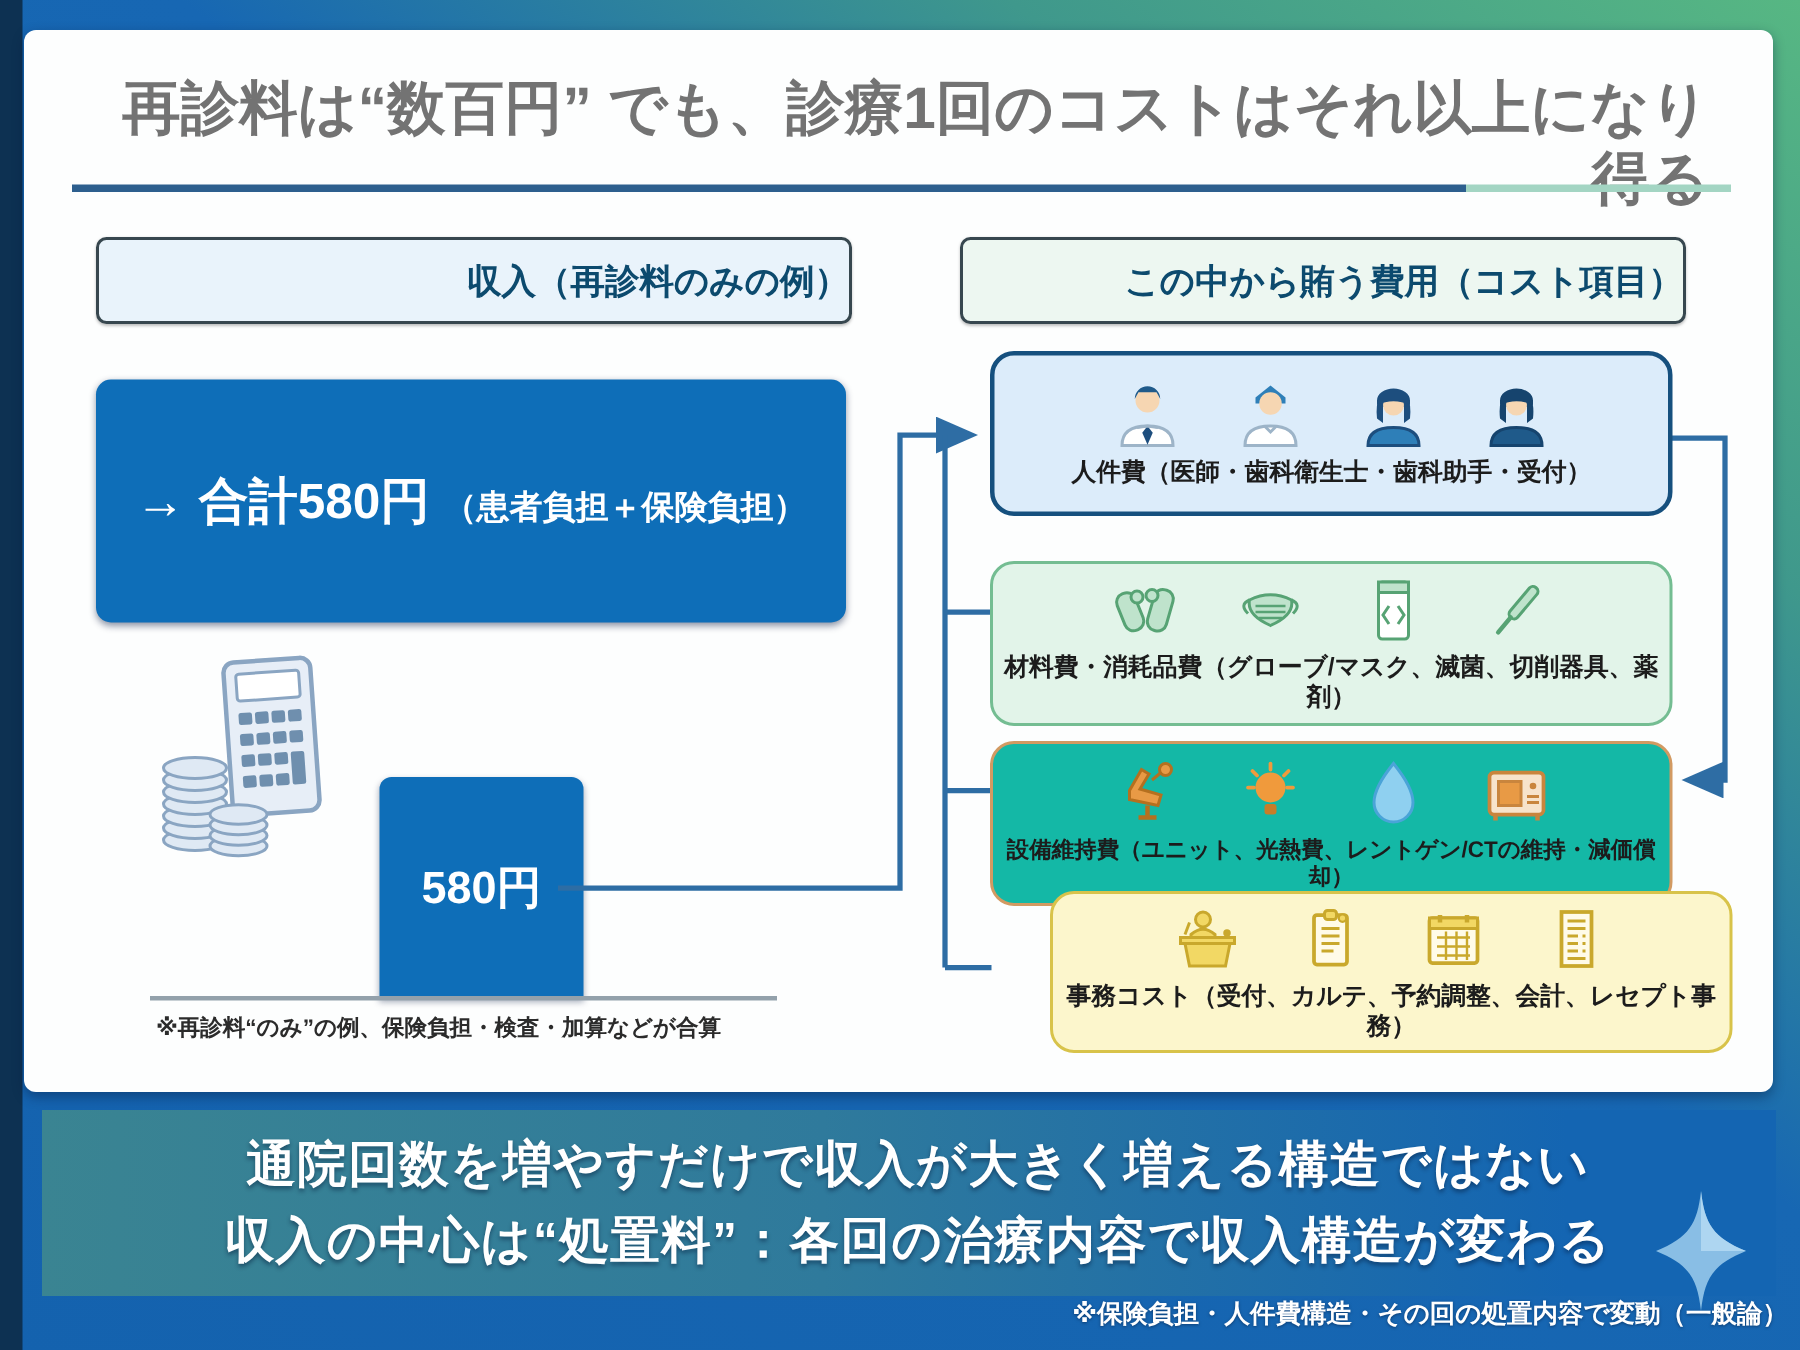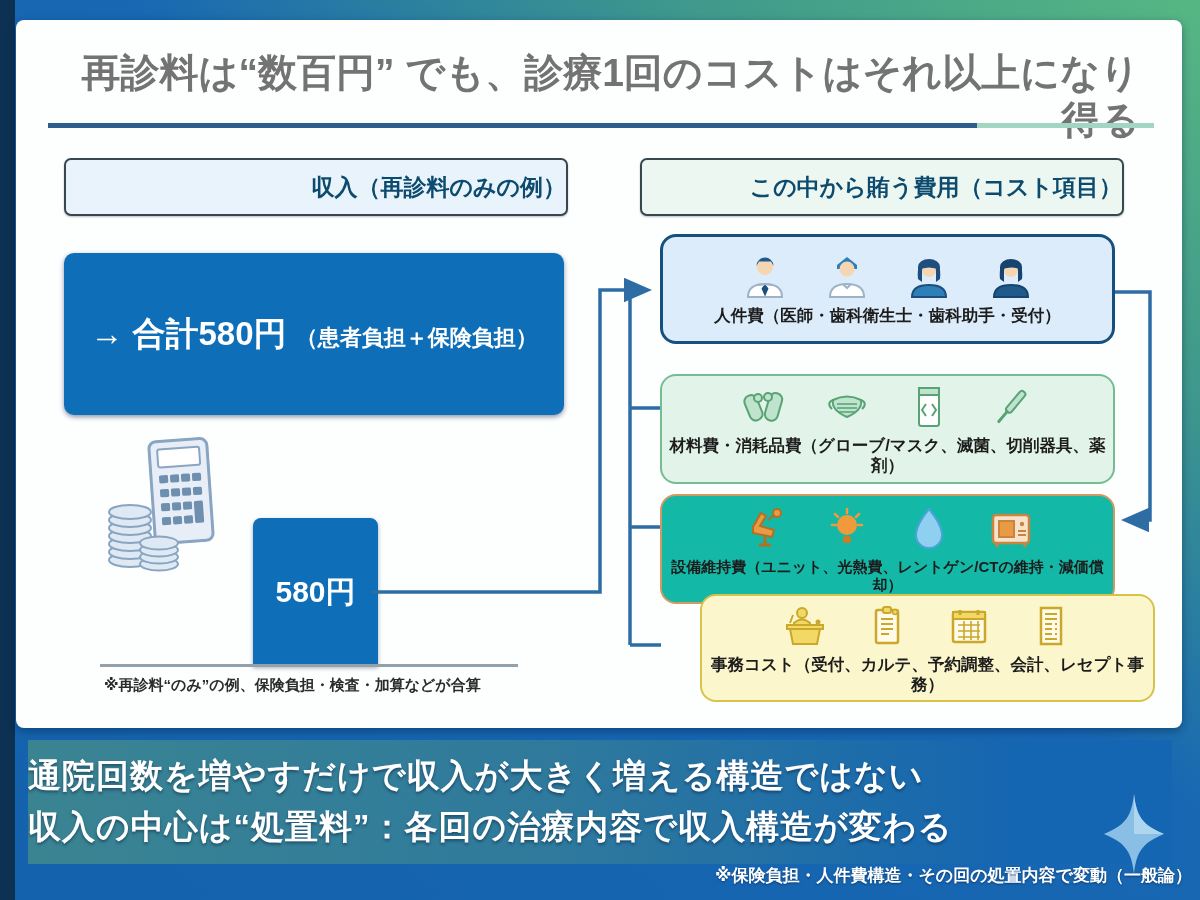--- a/index.html
+++ b/index.html
@@ -32,21 +32,21 @@
     position:absolute;left:64px;top:253px;width:500px;height:162px;background:#0e6eb8;
     border-radius:10px;box-shadow:0 2px 5px rgba(0,20,60,.45);
     display:flex;flex-direction:column;align-items:center;justify-content:center;gap:10px;color:#fff;
   }
   .fee-line1{font-size:35px;font-weight:800;}
   .fee-line2{font-size:33px;font-weight:800;white-space:nowrap;}
   .fee-line2 .sub{font-size:22px;font-weight:800;}
   .calc-illustration{position:absolute;left:150px;top:438px;transform:rotate(-4deg);}
   .coins-illustration{position:absolute;left:106px;top:494px;}
   .fee-bar{
-    position:absolute;left:253px;top:518px;width:125px;height:148px;background:#0e6eb8;
+    position:absolute;left:253px;top:518px;width:136px;height:148px;background:#0e6eb8;
     border-radius:8px 8px 0 0;display:flex;align-items:center;justify-content:center;
     color:#fff;font-size:30px;font-weight:800;box-shadow:0 2px 4px rgba(0,20,60,.35);
   }
   .baseline{position:absolute;left:100px;top:664px;width:418px;height:3px;background:#93a1ab;}
   .income-footnote{position:absolute;left:104px;top:676px;font-size:15px;font-weight:700;color:#2b2b2b;}
   .connector-svg{position:absolute;left:0;top:0;width:1200px;height:900px;pointer-events:none;}
   .cost-box{
     position:absolute;left:660px;width:455px;border-radius:16px;
     display:flex;flex-direction:column;align-items:center;justify-content:center;gap:5px;
     box-sizing:border-box;
@@ -54,21 +54,21 @@
   .cost-box .icons{display:flex;gap:34px;align-items:flex-end;}
   .cost-box .label{font-size:16.5px;font-weight:700;color:#1c1c1c;text-align:center;line-height:1.2;}
   .cost-box.personnel{top:234px;height:110px;background:#dcecfa;border:3px solid #16507e;}
   .cost-box.materials{top:354px;height:110px;background:#e2f4e9;border:2.5px solid #74bd92;margin-top:20px;}
   .cost-box.equipment{top:474px;height:110px;background:#14b8a6;border:2.5px solid #d29a62;margin-top:20px;}
   .cost-box.equipment .label{font-size:15px;}
   .cost-box.admin{top:594px;height:108px;background:#fcf6cc;border:2.5px solid #d8c34a;margin-left:40px;}
   .banner{
     position:absolute;left:28px;top:740px;width:1144px;height:124px;
     background:linear-gradient(90deg,#3a8492 0%,#2f7a9c 45%,#1465b2 88%);
-    display:flex;flex-direction:column;align-items:flex-start;justify-content:center;gap:6px;
+    display:flex;flex-direction:column;align-items:center;justify-content:center;gap:6px;padding-left:12px;
   }
   .banner div{
     color:#fff;font-size:33px;font-weight:800;letter-spacing:1px;
     text-shadow:0 2px 3px rgba(0,20,50,.45);white-space:nowrap;
   }
   .sparkle{position:absolute;left:1098px;top:792px;}
   .footer-note{
     position:absolute;left:600px;top:864px;width:592px;text-align:right;
     color:#fff;font-size:17px;font-weight:700;text-shadow:0 1px 2px rgba(0,20,50,.5);
   }

